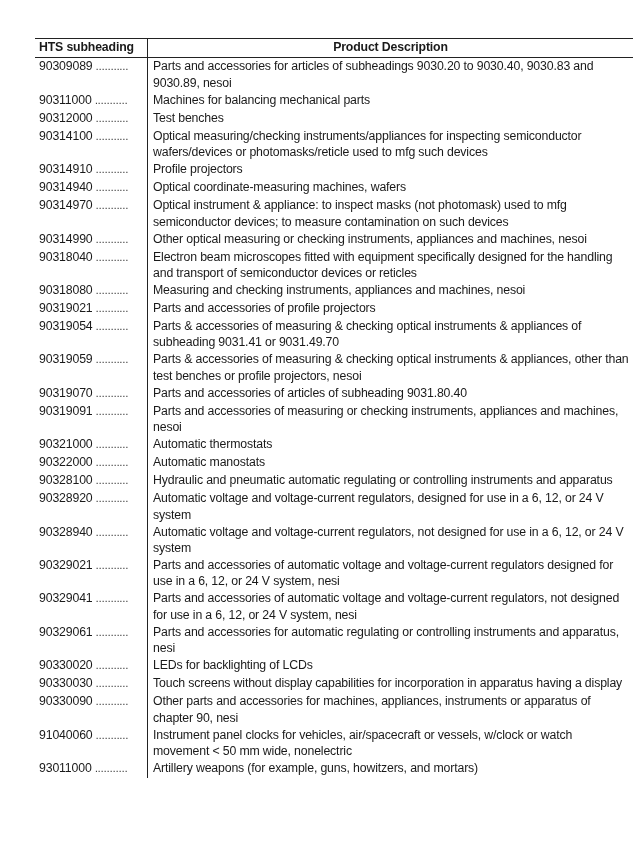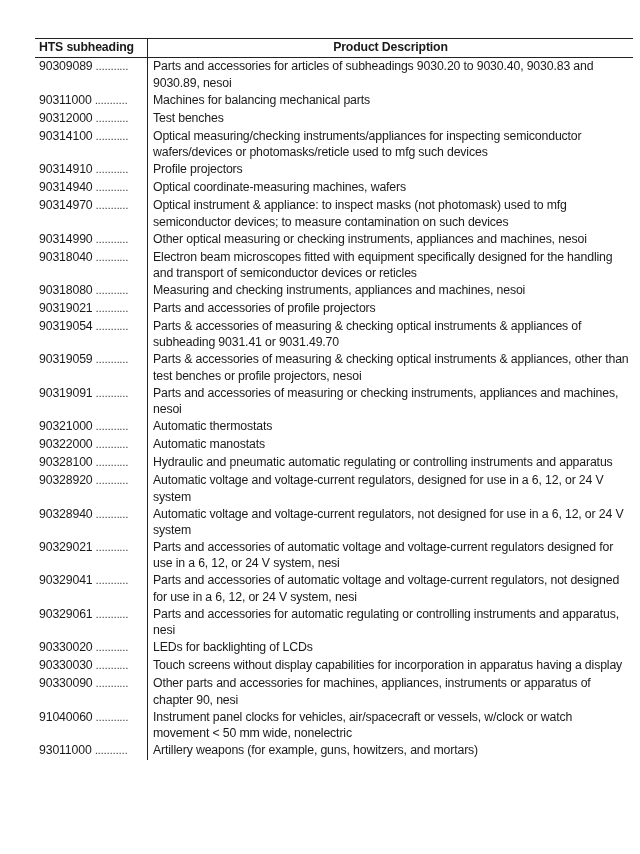--- a/index.html
+++ b/index.html
@@ -89,20 +89,24 @@
   <tr>
     <td class="code"><span>90319054</span> <span class="dots">...........</span></td>
     <td class="desc">Parts &amp; accessories of measuring &amp; checking optical instruments &amp; appliances of subheading 9031.41 or 9031.49.70</td>
   </tr>
 
   <tr>
     <td class="code"><span>90319059</span> <span class="dots">...........</span></td>
     <td class="desc">Parts &amp; accessories of measuring &amp; checking optical instruments &amp; appliances, other than test benches or profile projectors, nesoi</td>
   </tr>
 
+  <tr>
+    <td class="code"><span>90319070</span> <span class="dots">...........</span></td>
+    <td class="desc">Parts and accessories of articles of subheading 9031.80.40</td>
+  </tr>
 
   <tr>
     <td class="code"><span>90319091</span> <span class="dots">...........</span></td>
     <td class="desc">Parts and accessories of measuring or checking instruments, appliances and machines, nesoi</td>
   </tr>
 
   <tr>
     <td class="code"><span>90321000</span> <span class="dots">...........</span></td>
     <td class="desc">Automatic thermostats</td>
   </tr>

